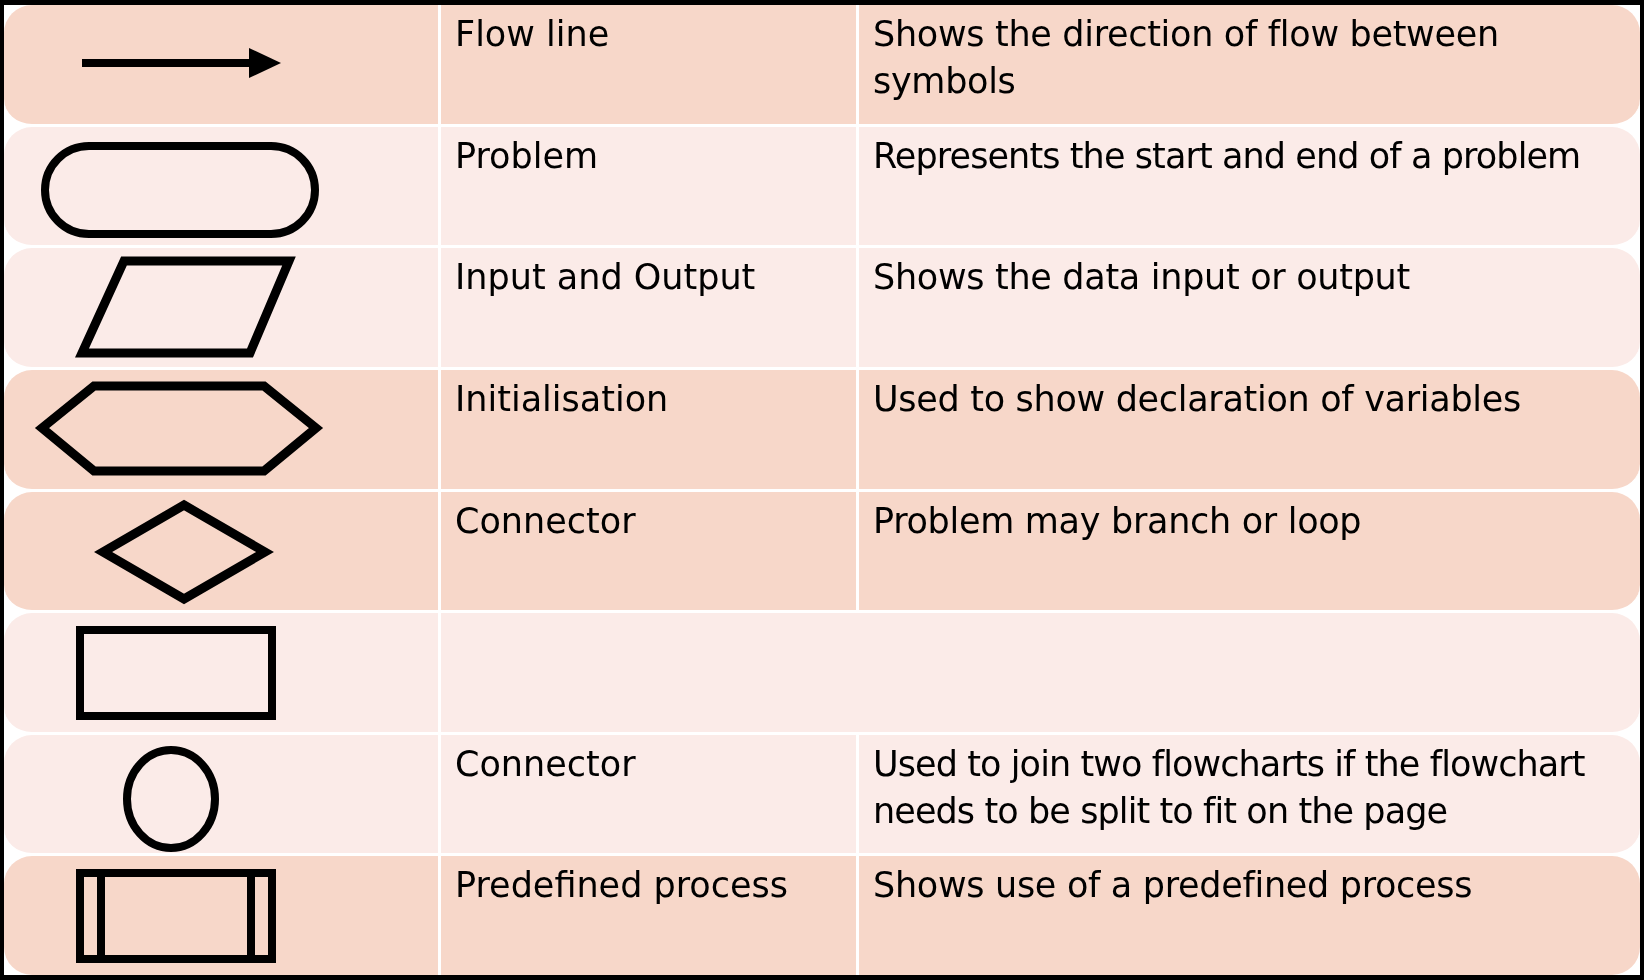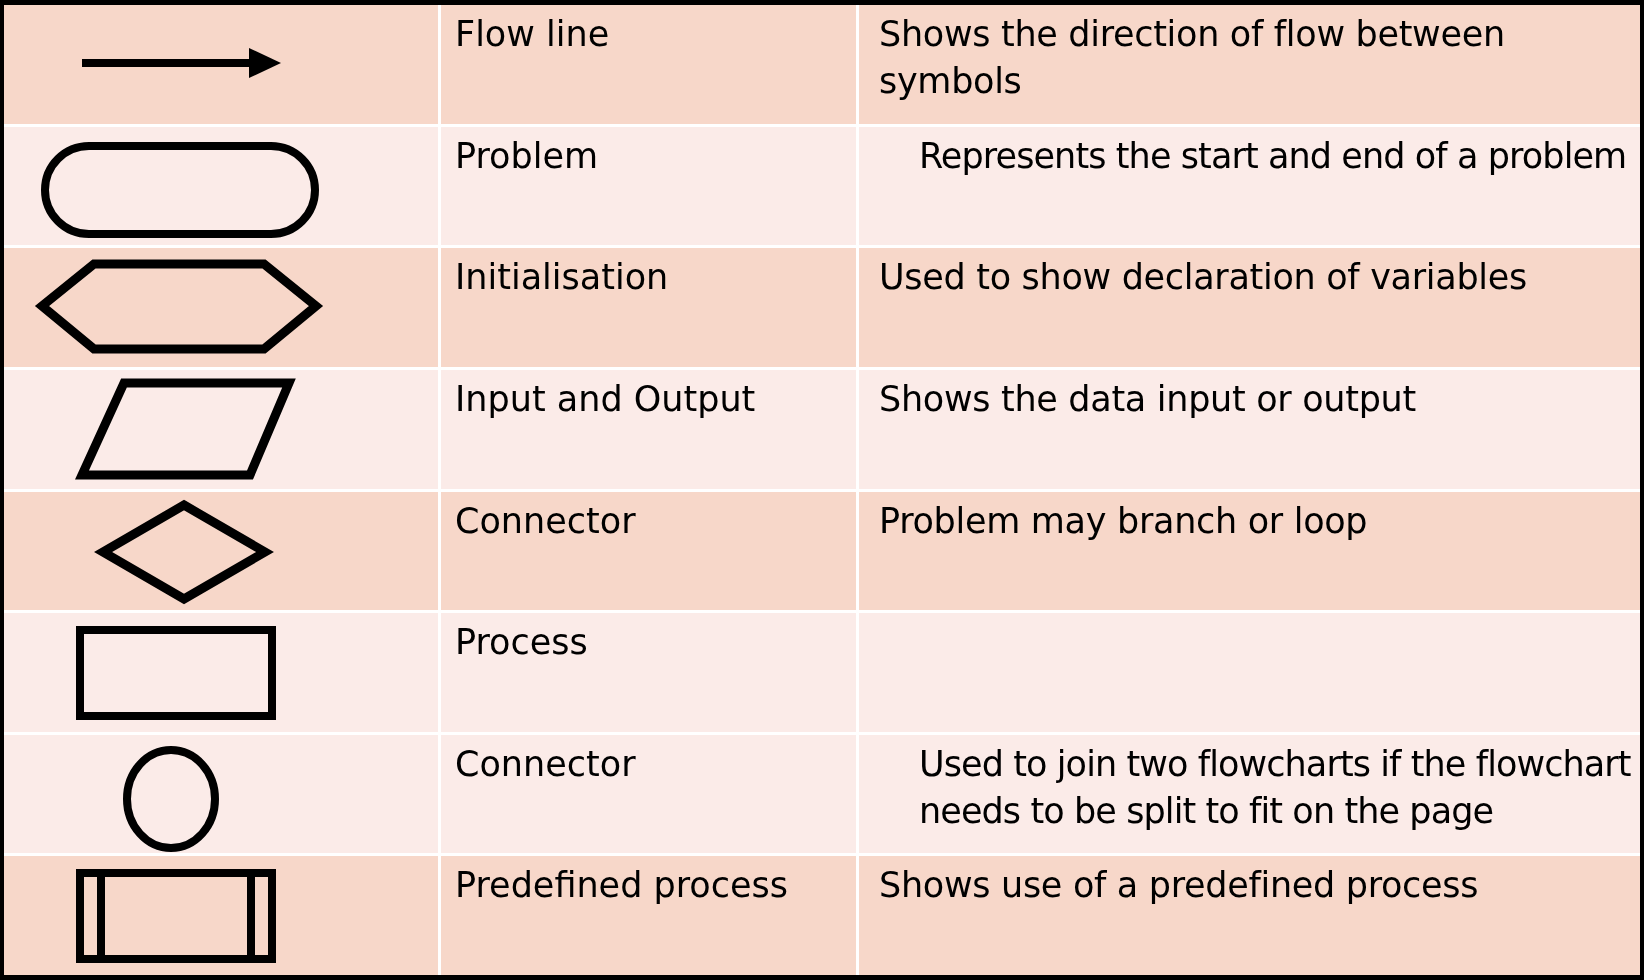--- a/index.html
+++ b/index.html
@@ -37,20 +37,21 @@
     background: #ffffff;
   }
 
   .row {
     display: flex;
     flex: 1 1 0;
     min-height: 0;
     background: #fbebe8;
     border-bottom: 3px solid #ffffff;
     box-sizing: border-box;
+    border-radius: 28px;
   }
   .row.dark { background: #f7d7c9; }
   .row:last-child { border-bottom: none; }
 
   .cell-symbol {
     position: relative;
     width: 437px;
     flex: 0 0 437px;
     border-right: 3px solid #ffffff;
     box-sizing: border-box;
@@ -60,40 +61,40 @@
     width: 418px;
     flex: 0 0 418px;
     border-right: 3px solid #ffffff;
     box-sizing: border-box;
     padding: 6px 0 0 14px;
     overflow: hidden;
   }
   .cell-desc {
     flex: 1 1 auto;
     box-sizing: border-box;
-    padding: 6px 4px 0 20px;
+    padding: 6px 4px 0 14px;
     overflow: hidden;
   }
 
   .label {
     display: block;
     font-size: 35px;
     line-height: 47px;
     color: #000000;
     letter-spacing: 0px;
     white-space: nowrap;
   }
   .desc {
     display: block;
     font-size: 35px;
     line-height: 47px;
     color: #000000;
     letter-spacing: -0.3px;
   }
-  .desc.tight { letter-spacing: -0.9px; margin-left: 40px; }
+  .desc.tight { letter-spacing: -0.9px; }
 
   .sym {
     position: absolute;
     left: 0;
     top: 0;
   }
 </style>
 </head>
 <body>
 
@@ -122,70 +123,67 @@
         </svg>
       </div>
       <div class="cell-name">
         <span class="label">Problem</span>
       </div>
       <div class="cell-desc">
         <span class="desc tight">Represents the start and end of a problem</span>
       </div>
     </div>
 
+    <div class="row">
+      <div class="cell-symbol">
+        <svg class="sym" width="437" height="120" viewBox="0 0 437 120">
+          <polygon points="120,13 285,13 246,105 78,105" fill="none" stroke="#000000" stroke-width="9"></polygon>
+        </svg>
+      </div>
+      <div class="cell-name">
+        <span class="label">Input and Output</span>
+      </div>
+      <div class="cell-desc">
+        <span class="desc">Shows the data input or output</span>
+      </div>
+    </div>
+
     <div class="row dark">
       <div class="cell-symbol">
         <svg class="sym" width="437" height="120" viewBox="0 0 437 120">
           <polygon points="90,16 260,16 312,58 260,101 90,101 38,58" fill="none" stroke="#000000" stroke-width="9"></polygon>
         </svg>
       </div>
       <div class="cell-name">
         <span class="label">Initialisation</span>
       </div>
       <div class="cell-desc">
         <span class="desc">Used to show declaration of variables</span>
       </div>
     </div>
 
-    <div class="row">
-      <div class="cell-symbol">
-        <svg class="sym" width="437" height="120" viewBox="0 0 437 120">
-          <polygon points="120,13 285,13 246,105 78,105" fill="none" stroke="#000000" stroke-width="9"></polygon>
-        </svg>
-      </div>
-      <div class="cell-name">
-        <span class="label">Input and Output</span>
-      </div>
-      <div class="cell-desc">
-        <span class="desc">Shows the data input or output</span>
-      </div>
-    </div>
-
     <div class="row dark">
       <div class="cell-symbol">
         <svg class="sym" width="437" height="120" viewBox="0 0 437 120">
           <polygon points="180,13 261,60 180,107 99,60" fill="none" stroke="#000000" stroke-width="9"></polygon>
         </svg>
       </div>
       <div class="cell-name">
         <span class="label">Connector</span>
       </div>
       <div class="cell-desc">
         <span class="desc">Problem may branch or loop</span>
       </div>
     </div>
 
     <div class="row">
       <div class="cell-symbol">
         <svg class="sym" width="437" height="120" viewBox="0 0 437 120">
           <rect x="76" y="17" width="192" height="86" fill="none" stroke="#000000" stroke-width="8"></rect>
         </svg>
-      </div>
-      <div class="cell-name">
-        <span class="label">Process</span>
       </div>
     </div>
 
     <div class="row">
       <div class="cell-symbol">
         <svg class="sym" width="437" height="120" viewBox="0 0 437 120">
           <ellipse cx="167" cy="64" rx="44" ry="49" fill="none" stroke="#000000" stroke-width="8"></ellipse>
         </svg>
       </div>
       <div class="cell-name">

